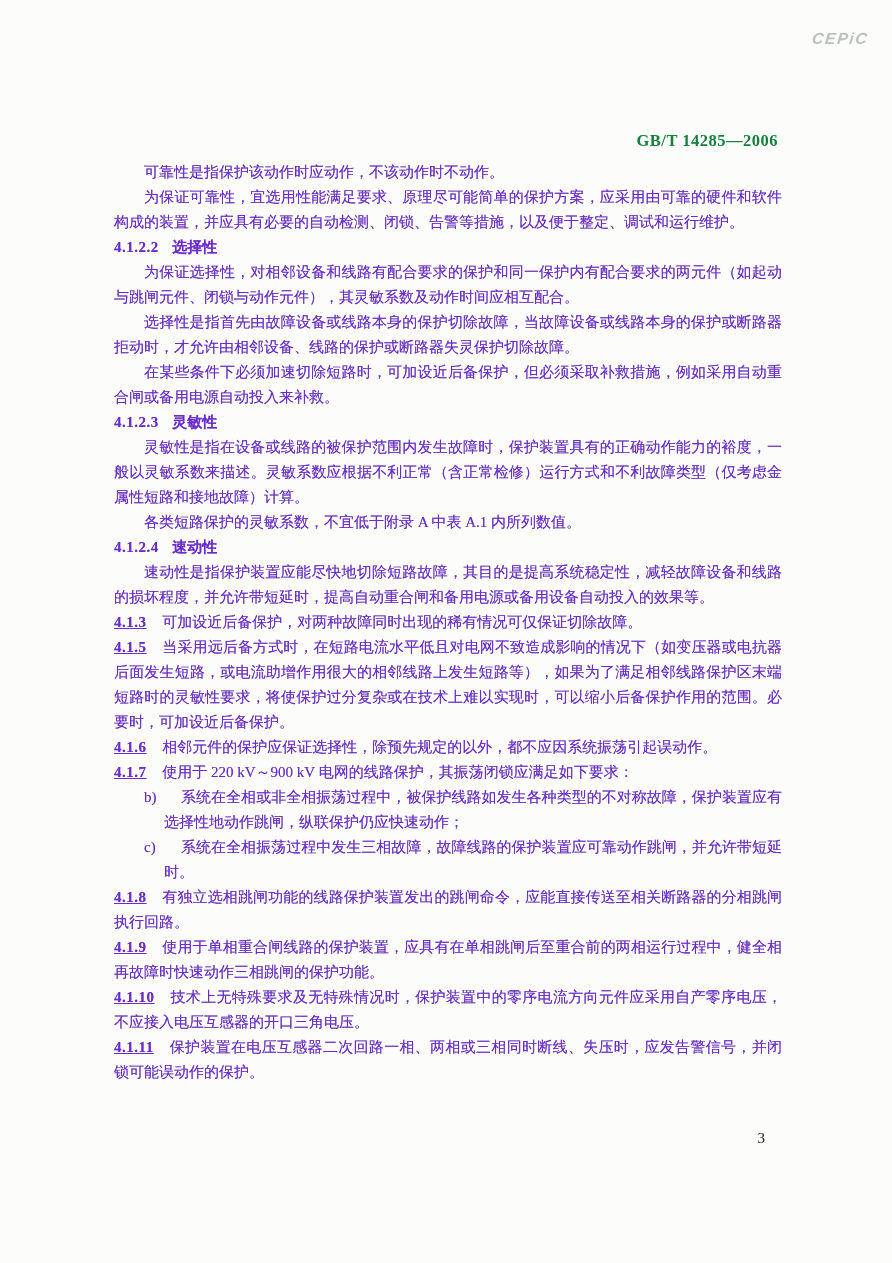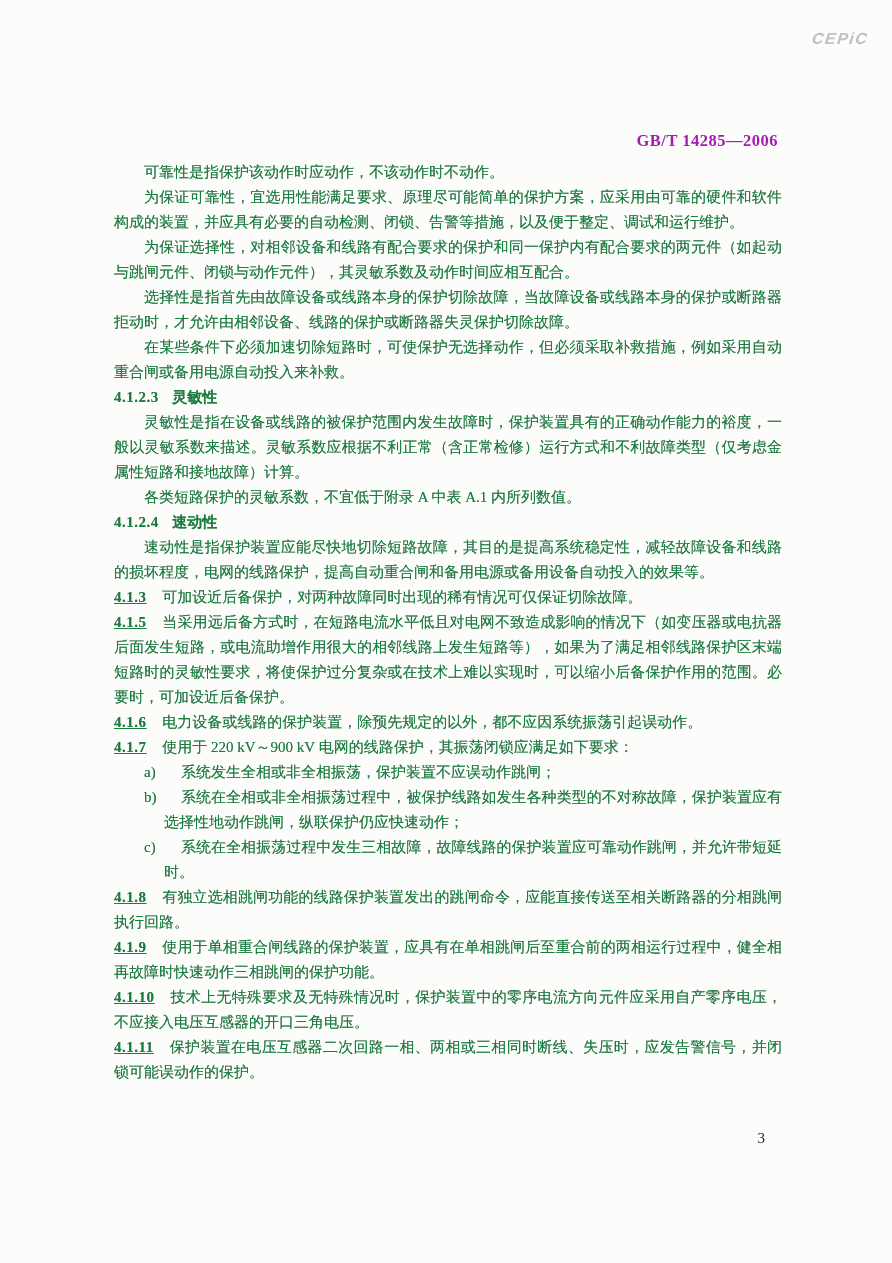--- a/index.html
+++ b/index.html
@@ -27,31 +27,31 @@
     color: #bcc2bd;
     transform: skewX(-6deg);
     font-family: "Liberation Sans", "DejaVu Sans", sans-serif;
   }
   .std-num {
     position: absolute;
     top: 131px;
     right: 114px;
     font-size: 16.5px;
     font-weight: 700;
-    color: #a21caf;
+    color: #15803d;
     letter-spacing: 0.5px;
   }
   .doc-body {
     position: absolute;
     left: 114px;
     top: 160px;
     width: 668px;
     font-size: 15px;
     line-height: 25px;
-    color: #15803d;
+    color: #6d28d9;
     text-align: justify;
     text-shadow: 0 0 0.4px rgba(20,20,20,0.45);
   }
   .para { text-indent: 2em; }
   .clause { text-indent: 0; }
   .clause .num {
     font-weight: 700;
     margin-right: 1.05em;
     letter-spacing: 0.5px;
     text-decoration: underline;
@@ -74,33 +74,33 @@
 </style>
 </head>
 <body>
 
 <div class="page">
   <div class="logo">CEPiC</div>
   <div class="std-num">GB/T 14285—2006</div>
   <div class="doc-body" id="doc-body">
       <p class="para"><span class="ptext">可靠性是指保护该动作时应动作，不该动作时不动作。</span></p>
       <p class="para"><span class="ptext">为保证可靠性，宜选用性能满足要求、原理尽可能简单的保护方案，应采用由可靠的硬件和软件构成的装置，并应具有必要的自动检测、闭锁、告警等措施，以及便于整定、调试和运行维护。</span></p>
+      <p class="heading"><span class="num">4.1.2.2</span><span class="htitle">选择性</span></p>
       <p class="para"><span class="ptext">为保证选择性，对相邻设备和线路有配合要求的保护和同一保护内有配合要求的两元件（如起动与跳闸元件、闭锁与动作元件），其灵敏系数及动作时间应相互配合。</span></p>
       <p class="para"><span class="ptext">选择性是指首先由故障设备或线路本身的保护切除故障，当故障设备或线路本身的保护或断路器拒动时，才允许由相邻设备、线路的保护或断路器失灵保护切除故障。</span></p>
-      <p class="para"><span class="ptext">在某些条件下必须加速切除短路时，可使保护无选择动作，但必须采取补救措施，例如采用自动重合闸或备用电源自动投入来补救。</span></p>
+      <p class="para"><span class="ptext">在某些条件下必须加速切除短路时，可加设近后备保护，但必须采取补救措施，例如采用自动重合闸或备用电源自动投入来补救。</span></p>
       <p class="heading"><span class="num">4.1.2.3</span><span class="htitle">灵敏性</span></p>
       <p class="para"><span class="ptext">灵敏性是指在设备或线路的被保护范围内发生故障时，保护装置具有的正确动作能力的裕度，一般以灵敏系数来描述。灵敏系数应根据不利正常（含正常检修）运行方式和不利故障类型（仅考虑金属性短路和接地故障）计算。</span></p>
       <p class="para"><span class="ptext">各类短路保护的灵敏系数，不宜低于附录 A 中表 A.1 内所列数值。</span></p>
       <p class="heading"><span class="num">4.1.2.4</span><span class="htitle">速动性</span></p>
-      <p class="para"><span class="ptext">速动性是指保护装置应能尽快地切除短路故障，其目的是提高系统稳定性，减轻故障设备和线路的损坏程度，电网的线路保护，提高自动重合闸和备用电源或备用设备自动投入的效果等。</span></p>
+      <p class="para"><span class="ptext">速动性是指保护装置应能尽快地切除短路故障，其目的是提高系统稳定性，减轻故障设备和线路的损坏程度，并允许带短延时，提高自动重合闸和备用电源或备用设备自动投入的效果等。</span></p>
       <p class="clause"><span class="num">4.1.3</span><span class="ctext">可加设近后备保护，对两种故障同时出现的稀有情况可仅保证切除故障。</span></p>
       <p class="clause"><span class="num">4.1.5</span><span class="ctext">当采用远后备方式时，在短路电流水平低且对电网不致造成影响的情况下（如变压器或电抗器后面发生短路，或电流助增作用很大的相邻线路上发生短路等），如果为了满足相邻线路保护区末端短路时的灵敏性要求，将使保护过分复杂或在技术上难以实现时，可以缩小后备保护作用的范围。必要时，可加设近后备保护。</span></p>
-      <p class="clause"><span class="num">4.1.6</span><span class="ctext">电力设备或线路的保护装置，除预先规定的以外，都不应因系统振荡引起误动作。</span></p>
+      <p class="clause"><span class="num">4.1.6</span><span class="ctext">相邻元件的保护应保证选择性，除预先规定的以外，都不应因系统振荡引起误动作。</span></p>
       <p class="clause"><span class="num">4.1.7</span><span class="ctext">使用于 220 kV～900 kV 电网的线路保护，其振荡闭锁应满足如下要求：</span></p>
-      <p class="list-item"><span class="marker">a)</span><span class="litext">系统发生全相或非全相振荡，保护装置不应误动作跳闸；</span></p>
       <p class="list-item"><span class="marker">b)</span><span class="litext">系统在全相或非全相振荡过程中，被保护线路如发生各种类型的不对称故障，保护装置应有选择性地动作跳闸，纵联保护仍应快速动作；</span></p>
       <p class="list-item"><span class="marker">c)</span><span class="litext">系统在全相振荡过程中发生三相故障，故障线路的保护装置应可靠动作跳闸，并允许带短延时。</span></p>
       <p class="clause"><span class="num">4.1.8</span><span class="ctext">有独立选相跳闸功能的线路保护装置发出的跳闸命令，应能直接传送至相关断路器的分相跳闸执行回路。</span></p>
       <p class="clause"><span class="num">4.1.9</span><span class="ctext">使用于单相重合闸线路的保护装置，应具有在单相跳闸后至重合前的两相运行过程中，健全相再故障时快速动作三相跳闸的保护功能。</span></p>
       <p class="clause"><span class="num">4.1.10</span><span class="ctext">技术上无特殊要求及无特殊情况时，保护装置中的零序电流方向元件应采用自产零序电压，不应接入电压互感器的开口三角电压。</span></p>
       <p class="clause"><span class="num">4.1.11</span><span class="ctext">保护装置在电压互感器二次回路一相、两相或三相同时断线、失压时，应发告警信号，并闭锁可能误动作的保护。</span></p>
     </div>
   <div class="page-num">3</div>
 </div>
 

